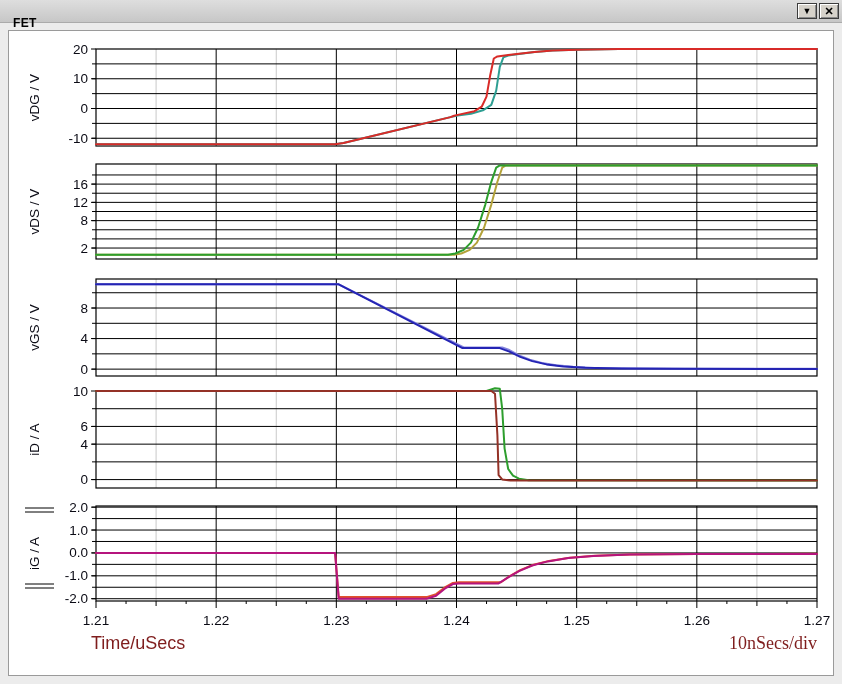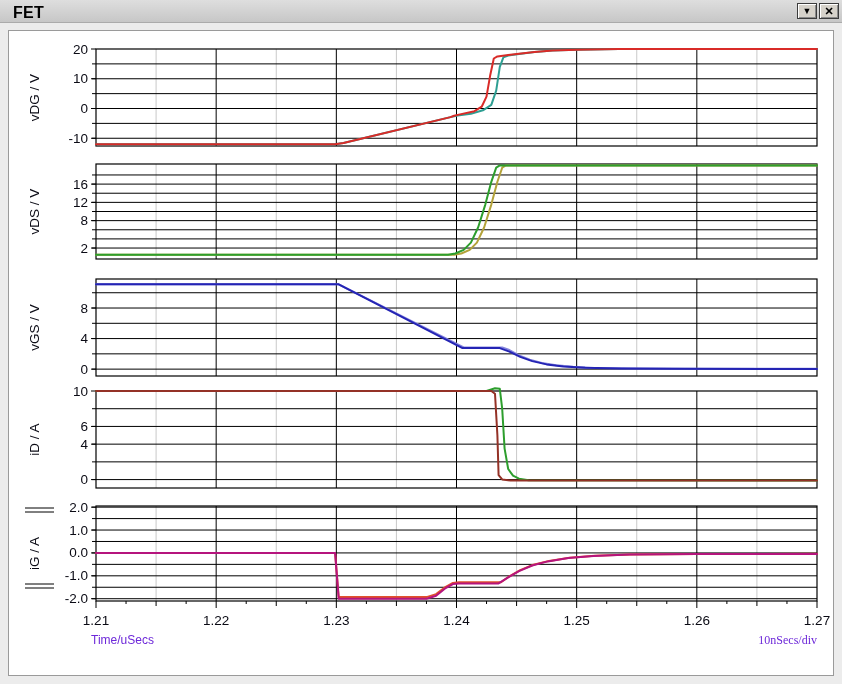--- a/index.html
+++ b/index.html
@@ -8,40 +8,40 @@
     background:#ececec;
     font-family:"Liberation Sans",sans-serif;
     -webkit-font-smoothing:antialiased;
   }
   .titlebar{
     position:absolute;left:0;top:0;right:0;height:22px;
     background:linear-gradient(#dedede,#c7c7c7);
     border-bottom:1px solid #ababab;
   }
   .titlebar .title{
-    position:absolute;left:13px;top:4px;
-    font-size:16px;font-weight:bold;color:#000;letter-spacing:.3px;
+    position:absolute;left:13px;top:16px;
+    font-size:12px;font-weight:bold;color:#000;letter-spacing:.3px;
   }
   .tb-buttons{position:absolute;right:3px;top:3px;display:flex;gap:2px;}
   .tb-btn{
     width:20px;height:16px;box-sizing:border-box;
     background:#d6d2ca;border:1px solid #3c3c3c;
     box-shadow:inset 1px 1px 0 #ffffff, inset -1px -1px 0 #8a8a8a;
     display:flex;align-items:center;justify-content:center;
     padding:0;margin:0;cursor:default;
   }
   .tb-btn .glyph{font-size:9px;font-weight:bold;color:#000;line-height:1;}
   .tb-btn .glyph.x{font-size:11px;}
   .panel{
     position:absolute;left:8px;top:30px;width:824px;height:644px;
     background:#ffffff;border:1px solid #9a9a9a;box-sizing:content-box;
   }
   svg{display:block;}
   .footer-text{
-    position:absolute;font-size:12px;color:#6d28d9;white-space:nowrap;
+    position:absolute;font-size:18px;color:#7f1d1d;white-space:nowrap;
   }
   #xaxis-title{left:82px;top:602px;}
   #xaxis-scale{right:16px;top:602px;font-family:Liberation Serif, serif;}
 </style>
 </head>
 <body>
 
 <div class="titlebar">
   <span class="title">FET</span>
   <div class="tb-buttons">

